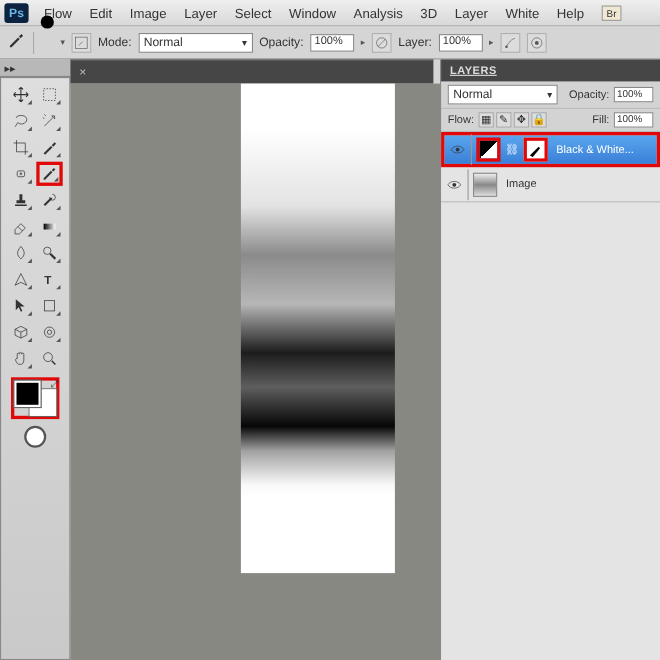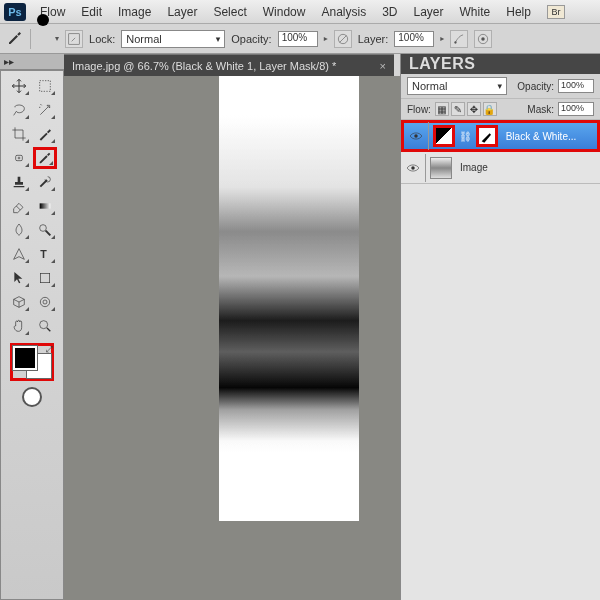--- a/index.html
+++ b/index.html
@@ -36,21 +36,21 @@
 .swatch-mini { position:absolute; right:-2px; top:-2px; font-size:9px; }
 .mask-circle { width:20px; height:20px; border:2px solid #555; border-radius:50%; margin-top:4px; background:#fff; }
 
 .doc-area { flex:1; display:flex; flex-direction:column; position:relative; }
 .doc-tab { height:22px; width:330px; background: #464646; color:#ddd; font-size:11px; display:flex; align-items:center; padding:0 8px; gap:6px; border-top:1px solid #777; justify-content:space-between; }
 .doc-tab .x { color:#bbb; font-size:11px; }
 .canvas-zone { flex:1; background:#888883; position:relative; }
 .img { position:absolute; top:0; left:155px; width:140px; height:445px; background:linear-gradient(180deg,#eee 0%,#ccc 25%,#888 35%,#aaa 45%,#333 55%,#666 62%,#222 70%,#999 75%,#ddd 82%,#fff 100%); filter:grayscale(1) contrast(1.3); }
 
 .right-panel { width: 200px; background: #d3d3d3; border-left:1px solid #888; display:flex; flex-direction:column; }
-.panel-header { height:20px; background: #464646; color:#ddd; font-size:16px; font-weight:bold; padding:0 8px; display:flex; align-items:center; letter-spacing:0.5px; }
+.panel-header { height:20px; background: #464646; color:#ddd; font-size:10px; font-weight:bold; padding:0 8px; display:flex; align-items:center; letter-spacing:0.5px;text-decoration:underline; }
 .panel-row { display:flex; align-items:center; padding:3px 6px; gap:4px; font-size:10px; border-bottom:1px solid #bbb; }
 .panel-row .lbl { margin-left:auto; }
 .panel-row .inp { width:36px; height:14px; background:#fff; border:1px solid #888; font-size:9px; padding:0 2px; }
 .blend-select { background:#fff; border:1px solid #888; height:18px; width:100px; padding:0 24px 0 4px; font-size:11px; position:relative; display:flex; align-items:center; }
 .blend-select::after { content:"▾"; position:absolute; right:4px; font-size:9px; }
 .lock-icons { display:flex; gap:2px; }
 .lock-icons span { width:14px; height:14px; display:flex; align-items:center; justify-content:center; font-size:10px; border:1px solid #aaa; background:#ddd; }
 .layer-list { flex:1; background:#e4e4e4; overflow-y:auto; }
 .layer { display:flex; align-items:center; height:32px; padding:0 4px; gap:4px; border-bottom:1px solid #bbb; }
 .layer.selected { background: linear-gradient(#5aa6ee,#3a7fd8); color:#fff; }
@@ -93,21 +93,21 @@
     <div class="brush-dot"></div>
     <span>15</span>
   </div>
   <span class="mini-arrow">▾</span>
   <div class="opt-icn">
     <svg viewBox="0 0 24 24">
         <rect x="3" y="3" width="18" height="18" fill="none" stroke="#555"></rect>
         <path d="M8 16 L14 10" stroke="#555"></path>
       </svg>
   </div>
-  <span class="opt-label">Lock:</span>
+  <span class="opt-label">Mode:</span>
   <div class="opt-select" style="width:104px">Normal</div>
   <span class="opt-label">Opacity:</span>
   <div class="opt-input">100%</div>
   <span class="mini-arrow">▸</span>
   <div class="opt-icn">
     <svg viewBox="0 0 24 24">
         <circle cx="12" cy="12" r="8" fill="none" stroke="#555"></circle>
         <path d="M6 18 L18 6" stroke="#555"></path>
       </svg>
   </div>
@@ -302,21 +302,20 @@
         <div class="swatch-mini">⤢</div>
         <div class="fg"></div>
         <div class="bg"></div>
       </div>
       <div class="mask-circle"></div>
     </div>
   </div>
 
   <div class="doc-area">
     <div class="doc-tab">
-      <span>Image.jpg @ 66.7% (Black &amp; White 1, Layer Mask/8) *</span>
       <span class="x">×</span>
     </div>
     <div class="canvas-zone">
       <div class="img"></div>
     </div>
   </div>
 
   <div class="right-panel">
     <div class="panel-header">LAYERS</div>
     <div class="panel-row">
@@ -325,21 +324,21 @@
       <div class="inp">100%</div>
     </div>
     <div class="panel-row">
       <span>Flow:</span>
       <div class="lock-icons">
         <span>▦</span>
         <span>✎</span>
         <span>✥</span>
         <span>🔒</span>
       </div>
-      <span class="lbl">Mask:</span>
+      <span class="lbl">Fill:</span>
       <div class="inp">100%</div>
     </div>
     <div class="layer-list">
       <div class="layer selected hl-red">
         <div class="eye">
             <svg viewBox="0 0 24 24">
               <path d="M2 12 C6 5 18 5 22 12 C18 19 6 19 2 12 Z" fill="none" stroke="#333"></path>
               <circle cx="12" cy="12" r="3" fill="#333"></circle>
             </svg>
           </div>

